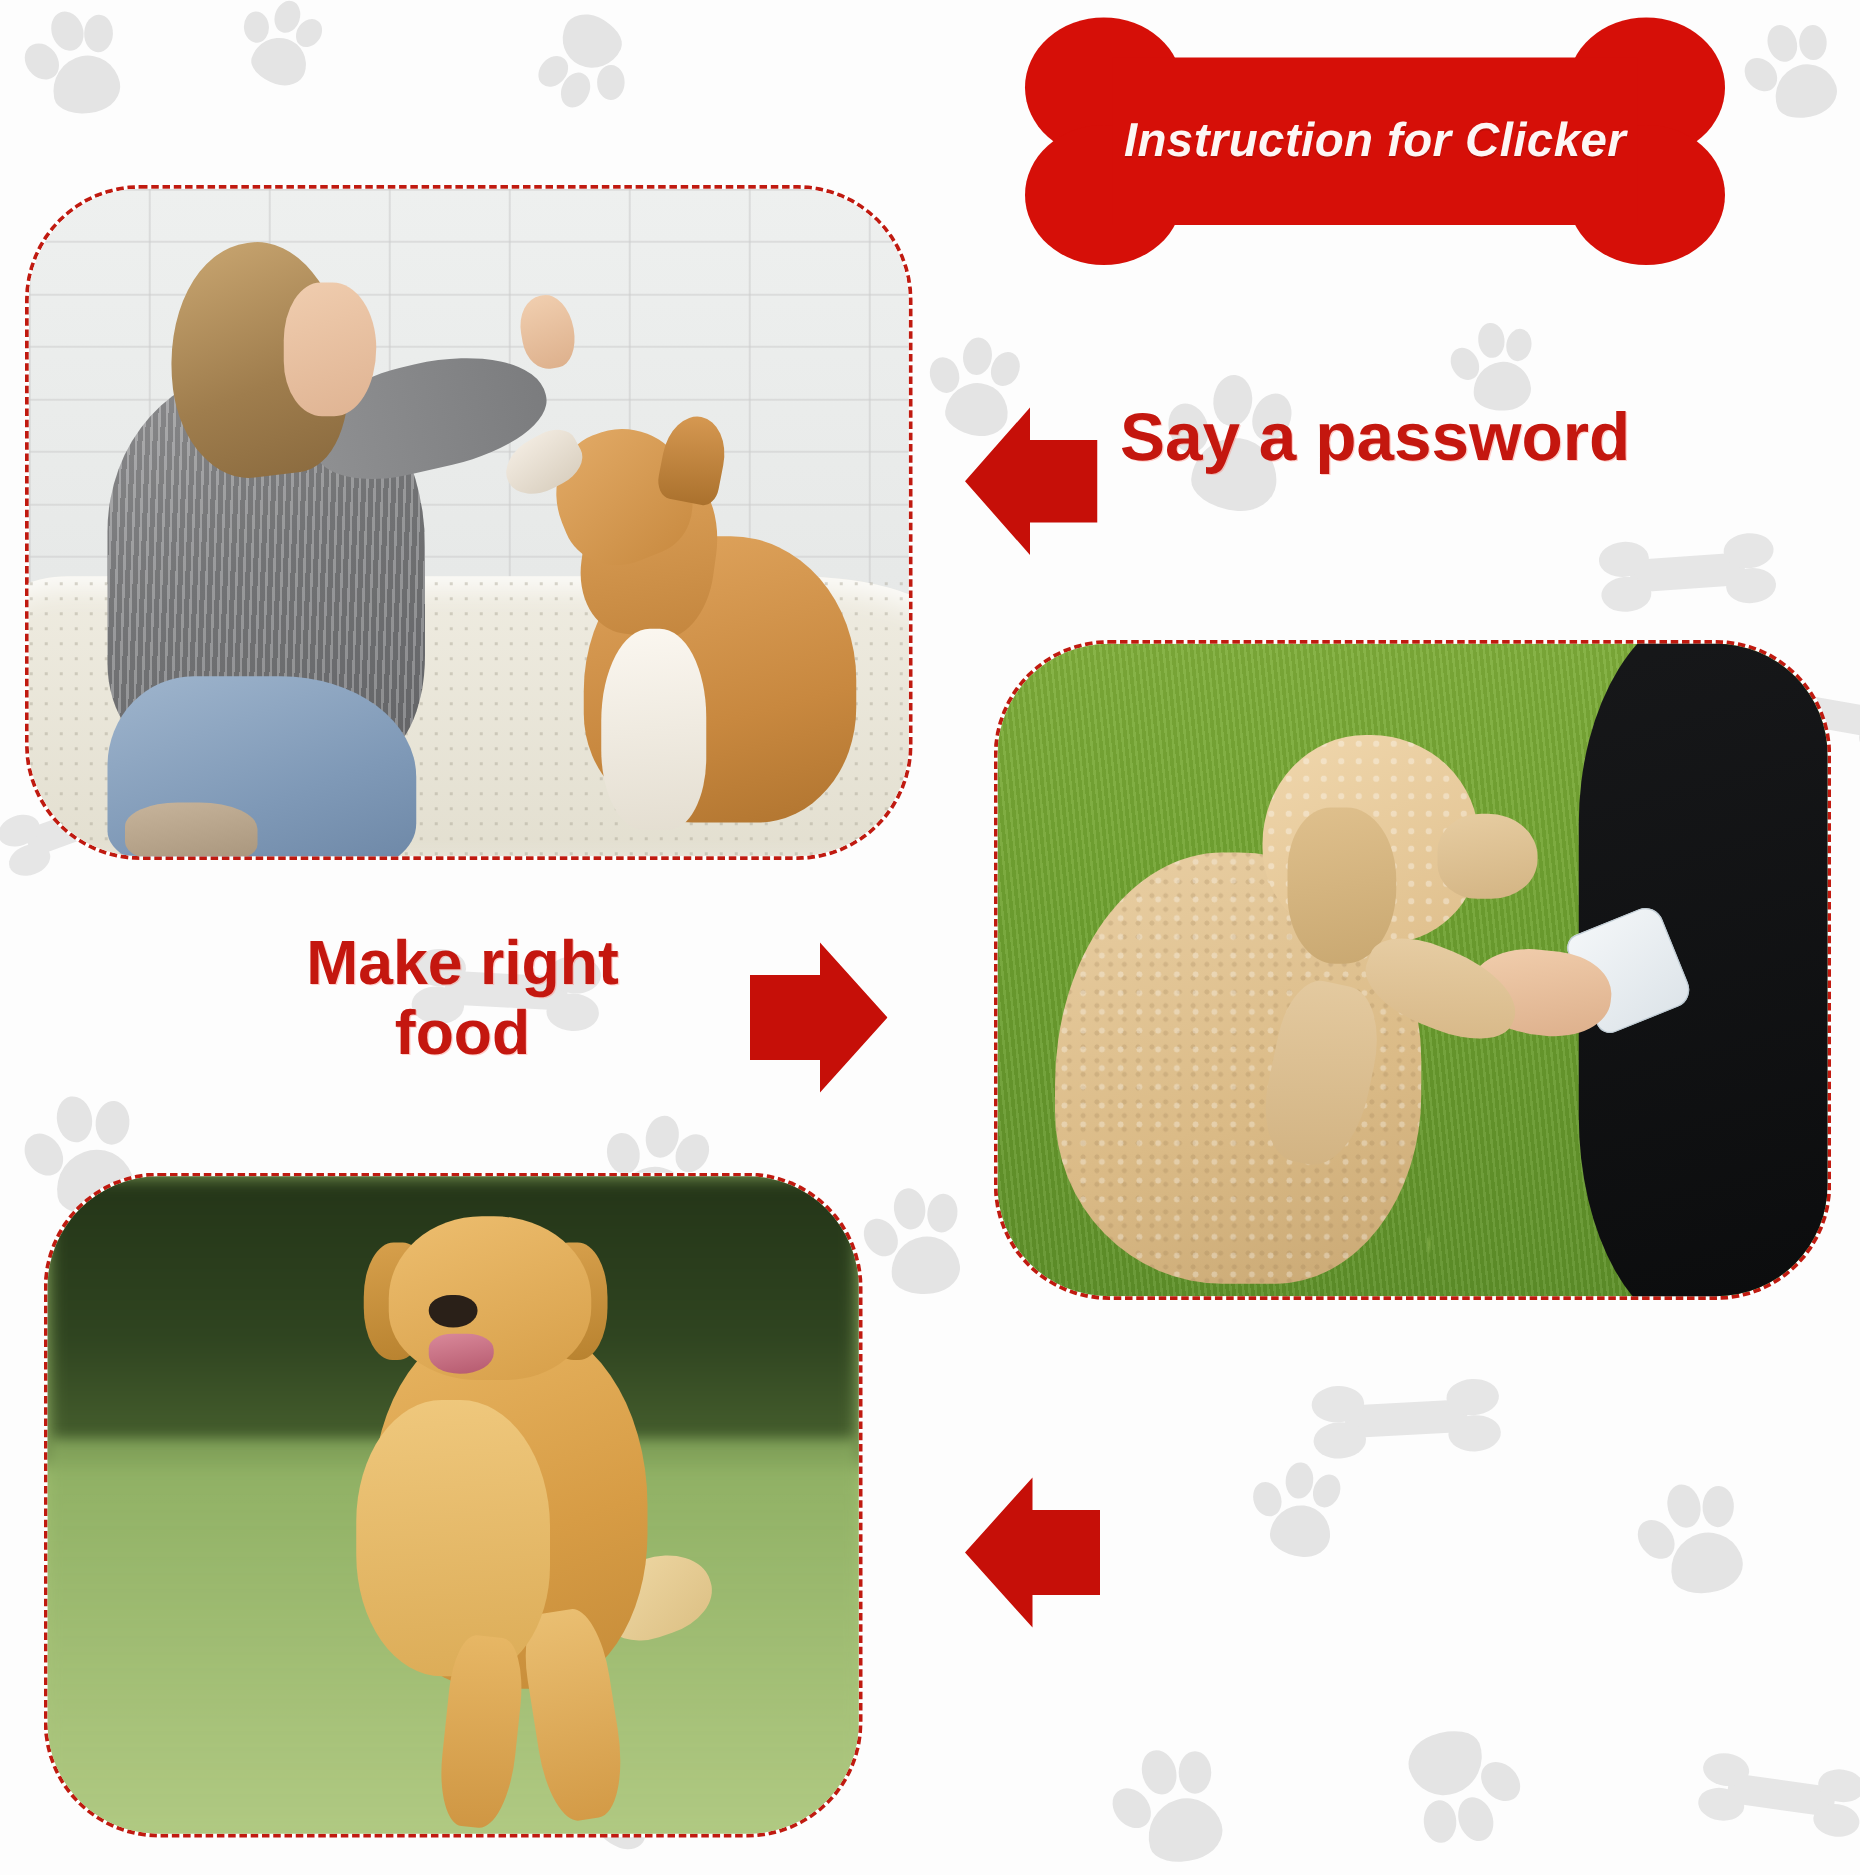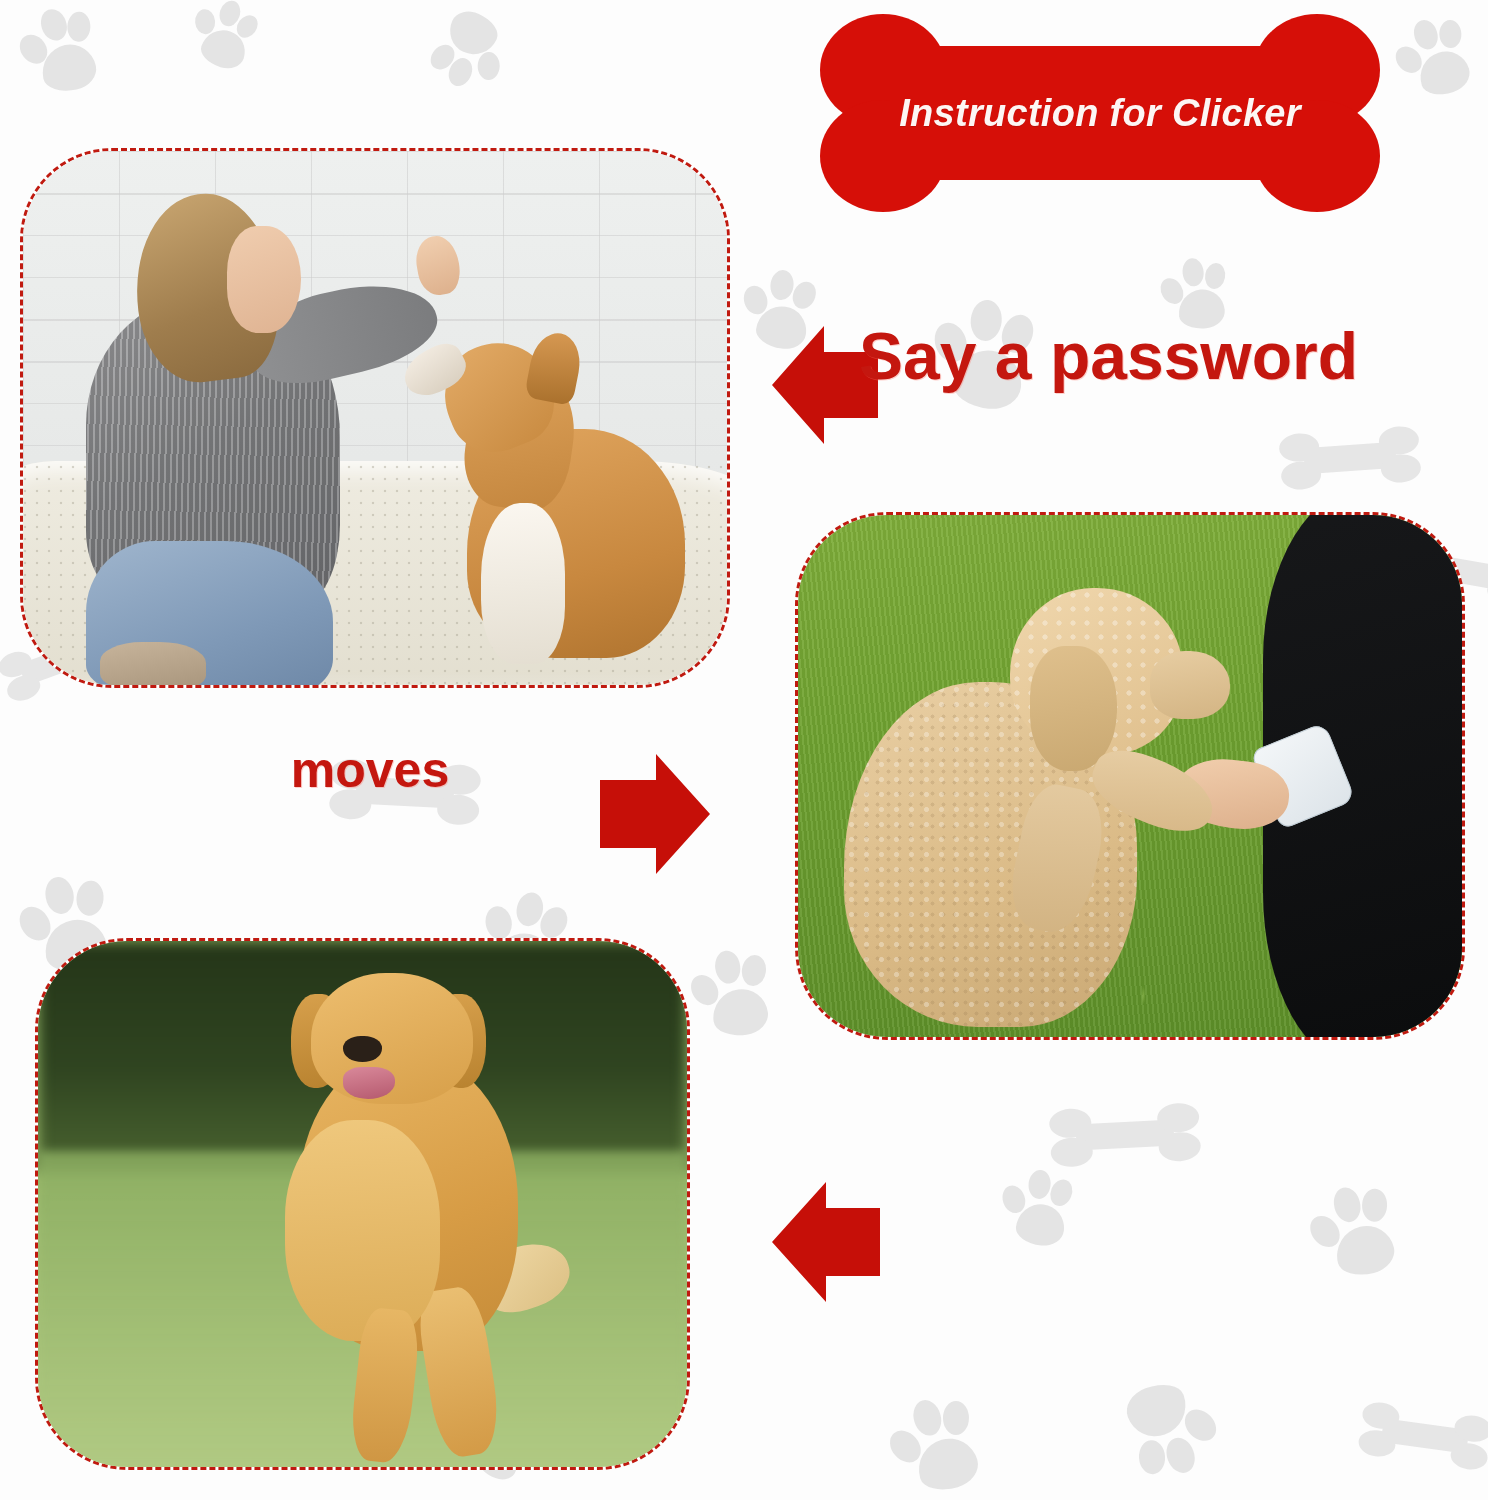--- a/index.html
+++ b/index.html
@@ -187,21 +187,21 @@
   .arrow svg{display:block;}
 
   
   .caption{
     position:absolute;
     color:var(--textRed);
     font-weight:bold;
     line-height:1.12;
     text-shadow:1px 1px 0 rgba(255,120,110,.35);
   }
-  #cap-password{left:828px;top:320px;width:530px;font-size:66px;text-align:right;}
+  #cap-password{left:896px;top:320px;width:530px;font-size:54px;text-align:left;}
   #cap-moves{left:180px;top:742px;width:380px;font-size:50px;text-align:center;}
   #cap-treat{left:920px;top:1176px;width:500px;font-size:54px;text-align:center;}
 
   :root{--boneRed:#d60f08;--textRed:#c4170f;}
 </style>
 </head>
 <body>
 
 <div id="stage">
 
@@ -436,17 +436,18 @@
     <svg width="108" height="128" viewBox="0 0 108 128" aria-hidden="true">
       <path d="M0 64 L54 4 L54 30 L108 30 L108 98 L54 98 L54 124 Z" fill="#c60f08"></path>
     </svg>
   </div>
 
   <div class="caption" id="cap-password">
     <div>Say a password</div>
   </div>
 
   <div class="caption" id="cap-moves">
-    <div>moves</div>
+    <div>Make right</div>
+    <div>food</div>
   </div>
 
 
 </div>
 
 </body></html>

